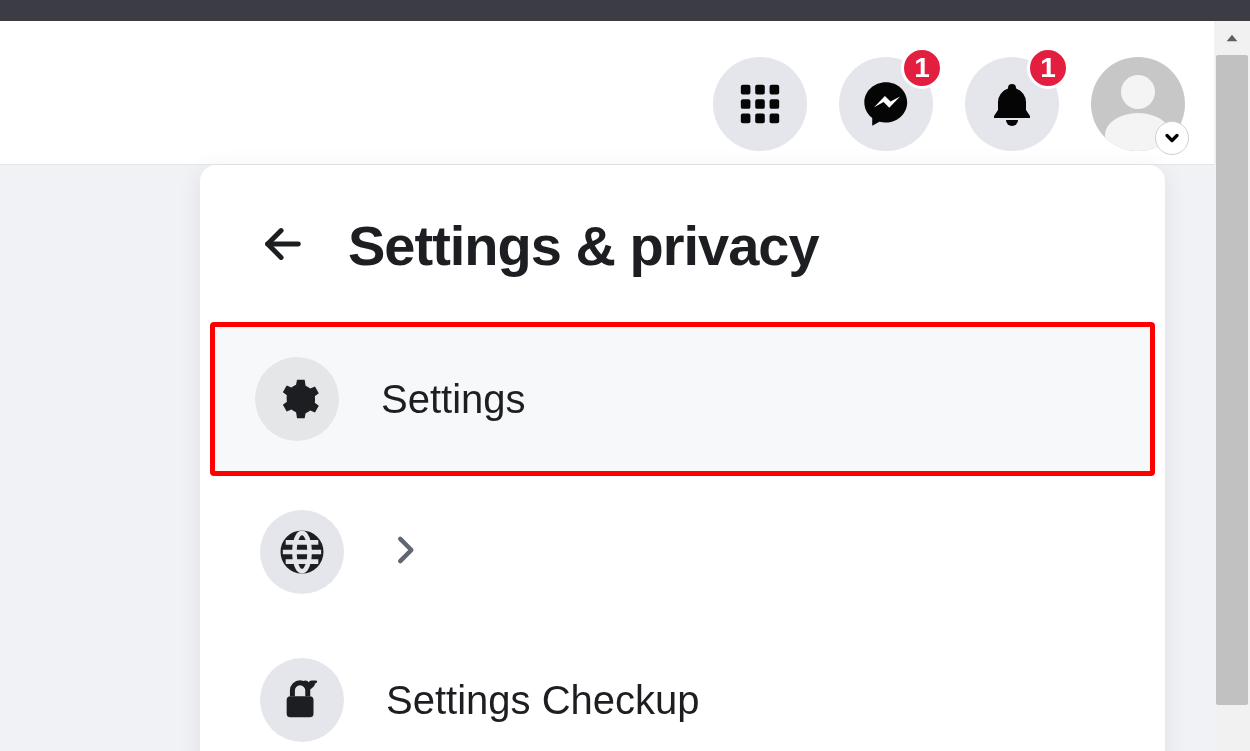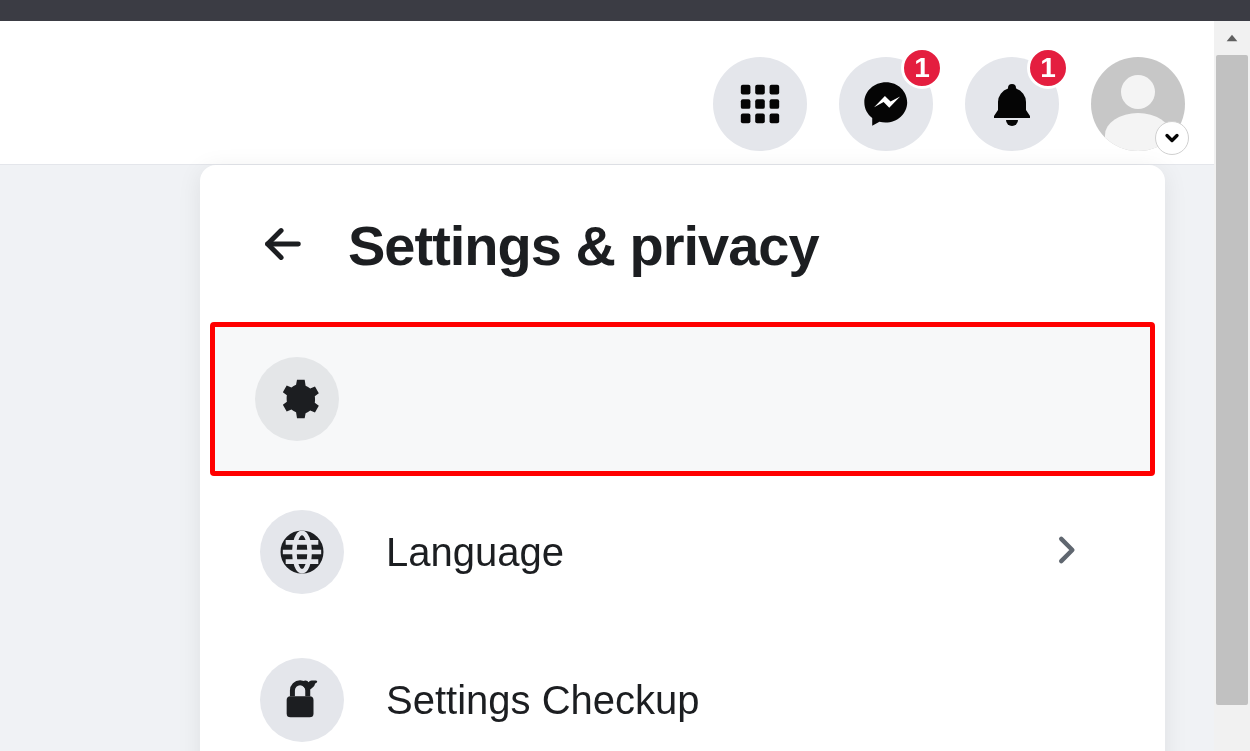--- a/index.html
+++ b/index.html
@@ -151,33 +151,33 @@
     </div>
     <div class="panel-title">Settings &amp; privacy</div>
   </div>
 
   <div class="menu-item highlighted">
     <div class="item-icon">
       <svg width="46" height="46" viewBox="0 0 24 24" fill="#1c1e21">
         <path d="M12 8a4 4 0 1 0 0 8 4 4 0 0 0 0-8zm9.4 4a7.9 7.9 0 0 0-.12-1.4l2.1-1.63-2-3.46-2.47 1a7.7 7.7 0 0 0-2.42-1.4L16 2h-4l-.49 2.61a7.7 7.7 0 0 0-2.42 1.4l-2.47-1-2 3.46 2.1 1.63A7.9 7.9 0 0 0 6.6 12c0 .47.04.94.12 1.4l-2.1 1.63 2 3.46 2.47-1a7.7 7.7 0 0 0 2.42 1.4L12 22h4l.49-2.61a7.7 7.7 0 0 0 2.42-1.4l2.47 1 2-3.46-2.1-1.63c.08-.46.12-.93.12-1.4z"></path>
       </svg>
     </div>
+    <div class="item-label">Settings</div>
   </div>
 
   <div class="menu-item">
     <div class="item-icon">
       <svg width="46" height="46" viewBox="0 0 24 24" fill="none" stroke="#1c1e21" stroke-width="2.4">
         <circle cx="12" cy="12" r="10" fill="#1c1e21"></circle>
         <ellipse cx="12" cy="12" rx="4" ry="10" fill="none" stroke="#e4e6eb"></ellipse>
         <line x1="2" y1="12" x2="22" y2="12" stroke="#e4e6eb"></line>
         <line x1="3.5" y1="7" x2="20.5" y2="7" stroke="#e4e6eb"></line>
         <line x1="3.5" y1="17" x2="20.5" y2="17" stroke="#e4e6eb"></line>
       </svg>
     </div>
-    <div class="item-label">Language</div>
     <div class="item-chevron">
       <svg width="38" height="38" viewBox="0 0 24 24" fill="none" stroke="#606770" stroke-width="2.8" stroke-linecap="round" stroke-linejoin="round">
           <polyline points="9 5 16 12 9 19"></polyline>
         </svg>
     </div>
   </div>
 
   <div class="menu-item">
     <div class="item-icon">
       <svg width="46" height="46" viewBox="0 0 24 24" fill="#1c1e21">

